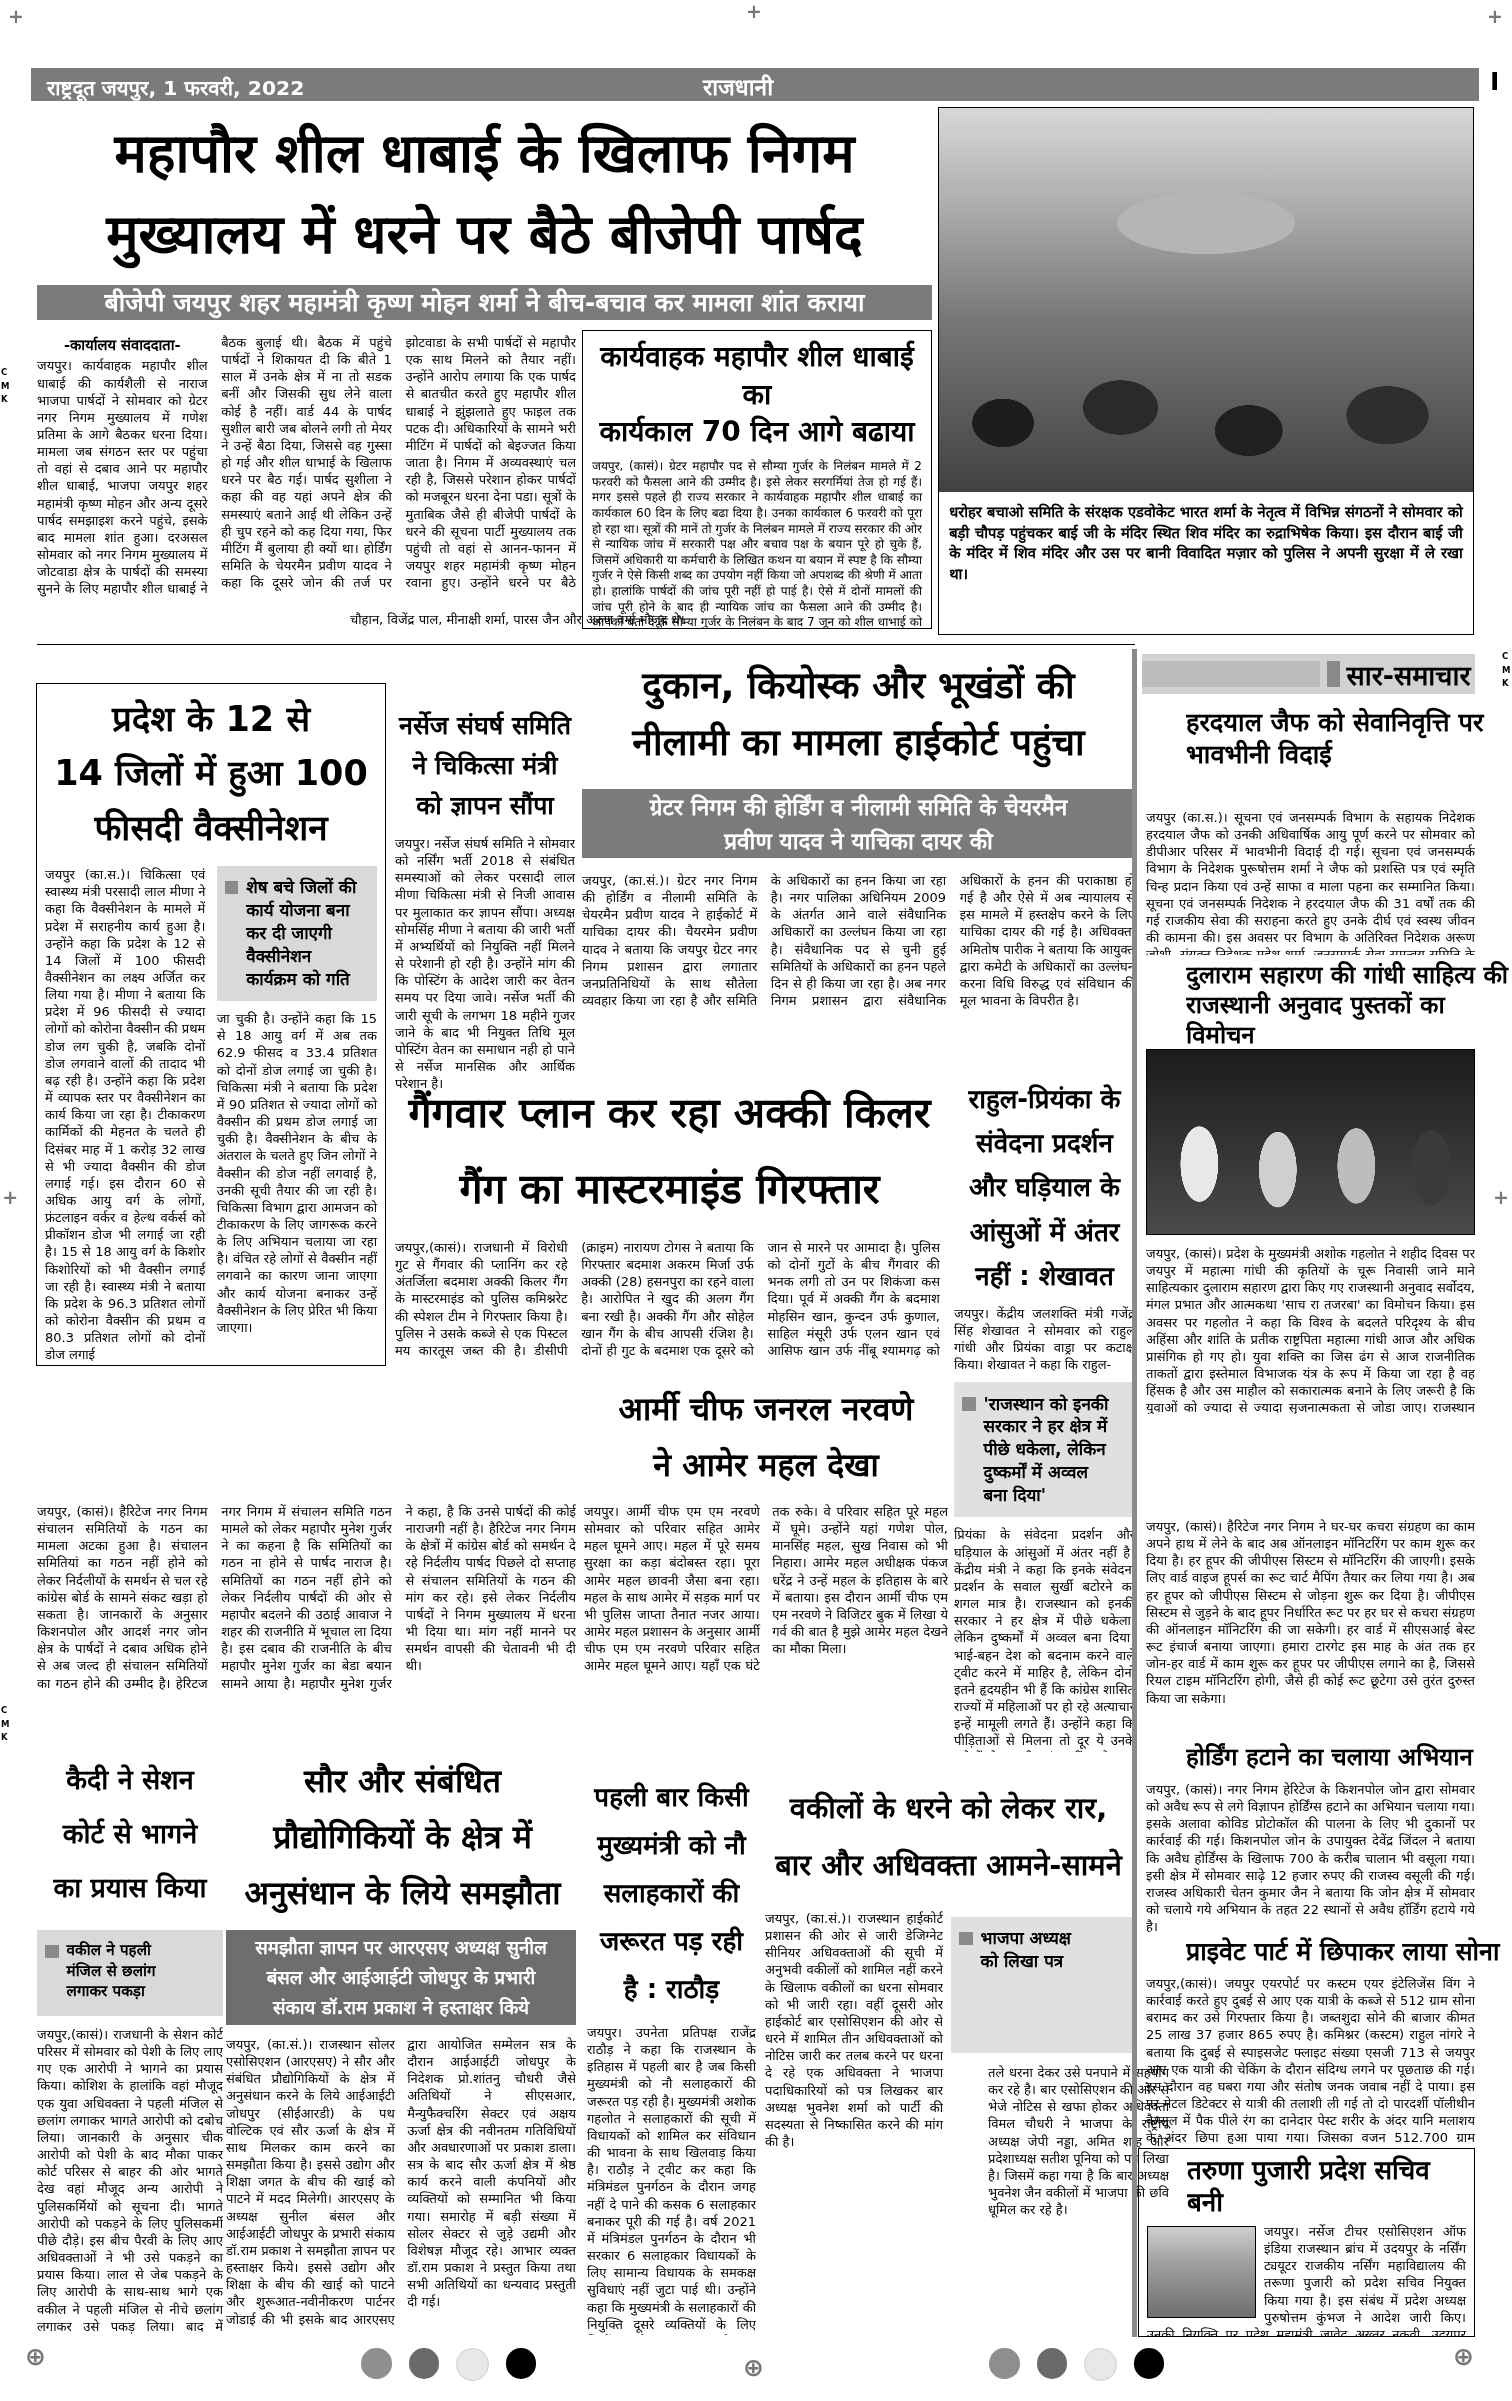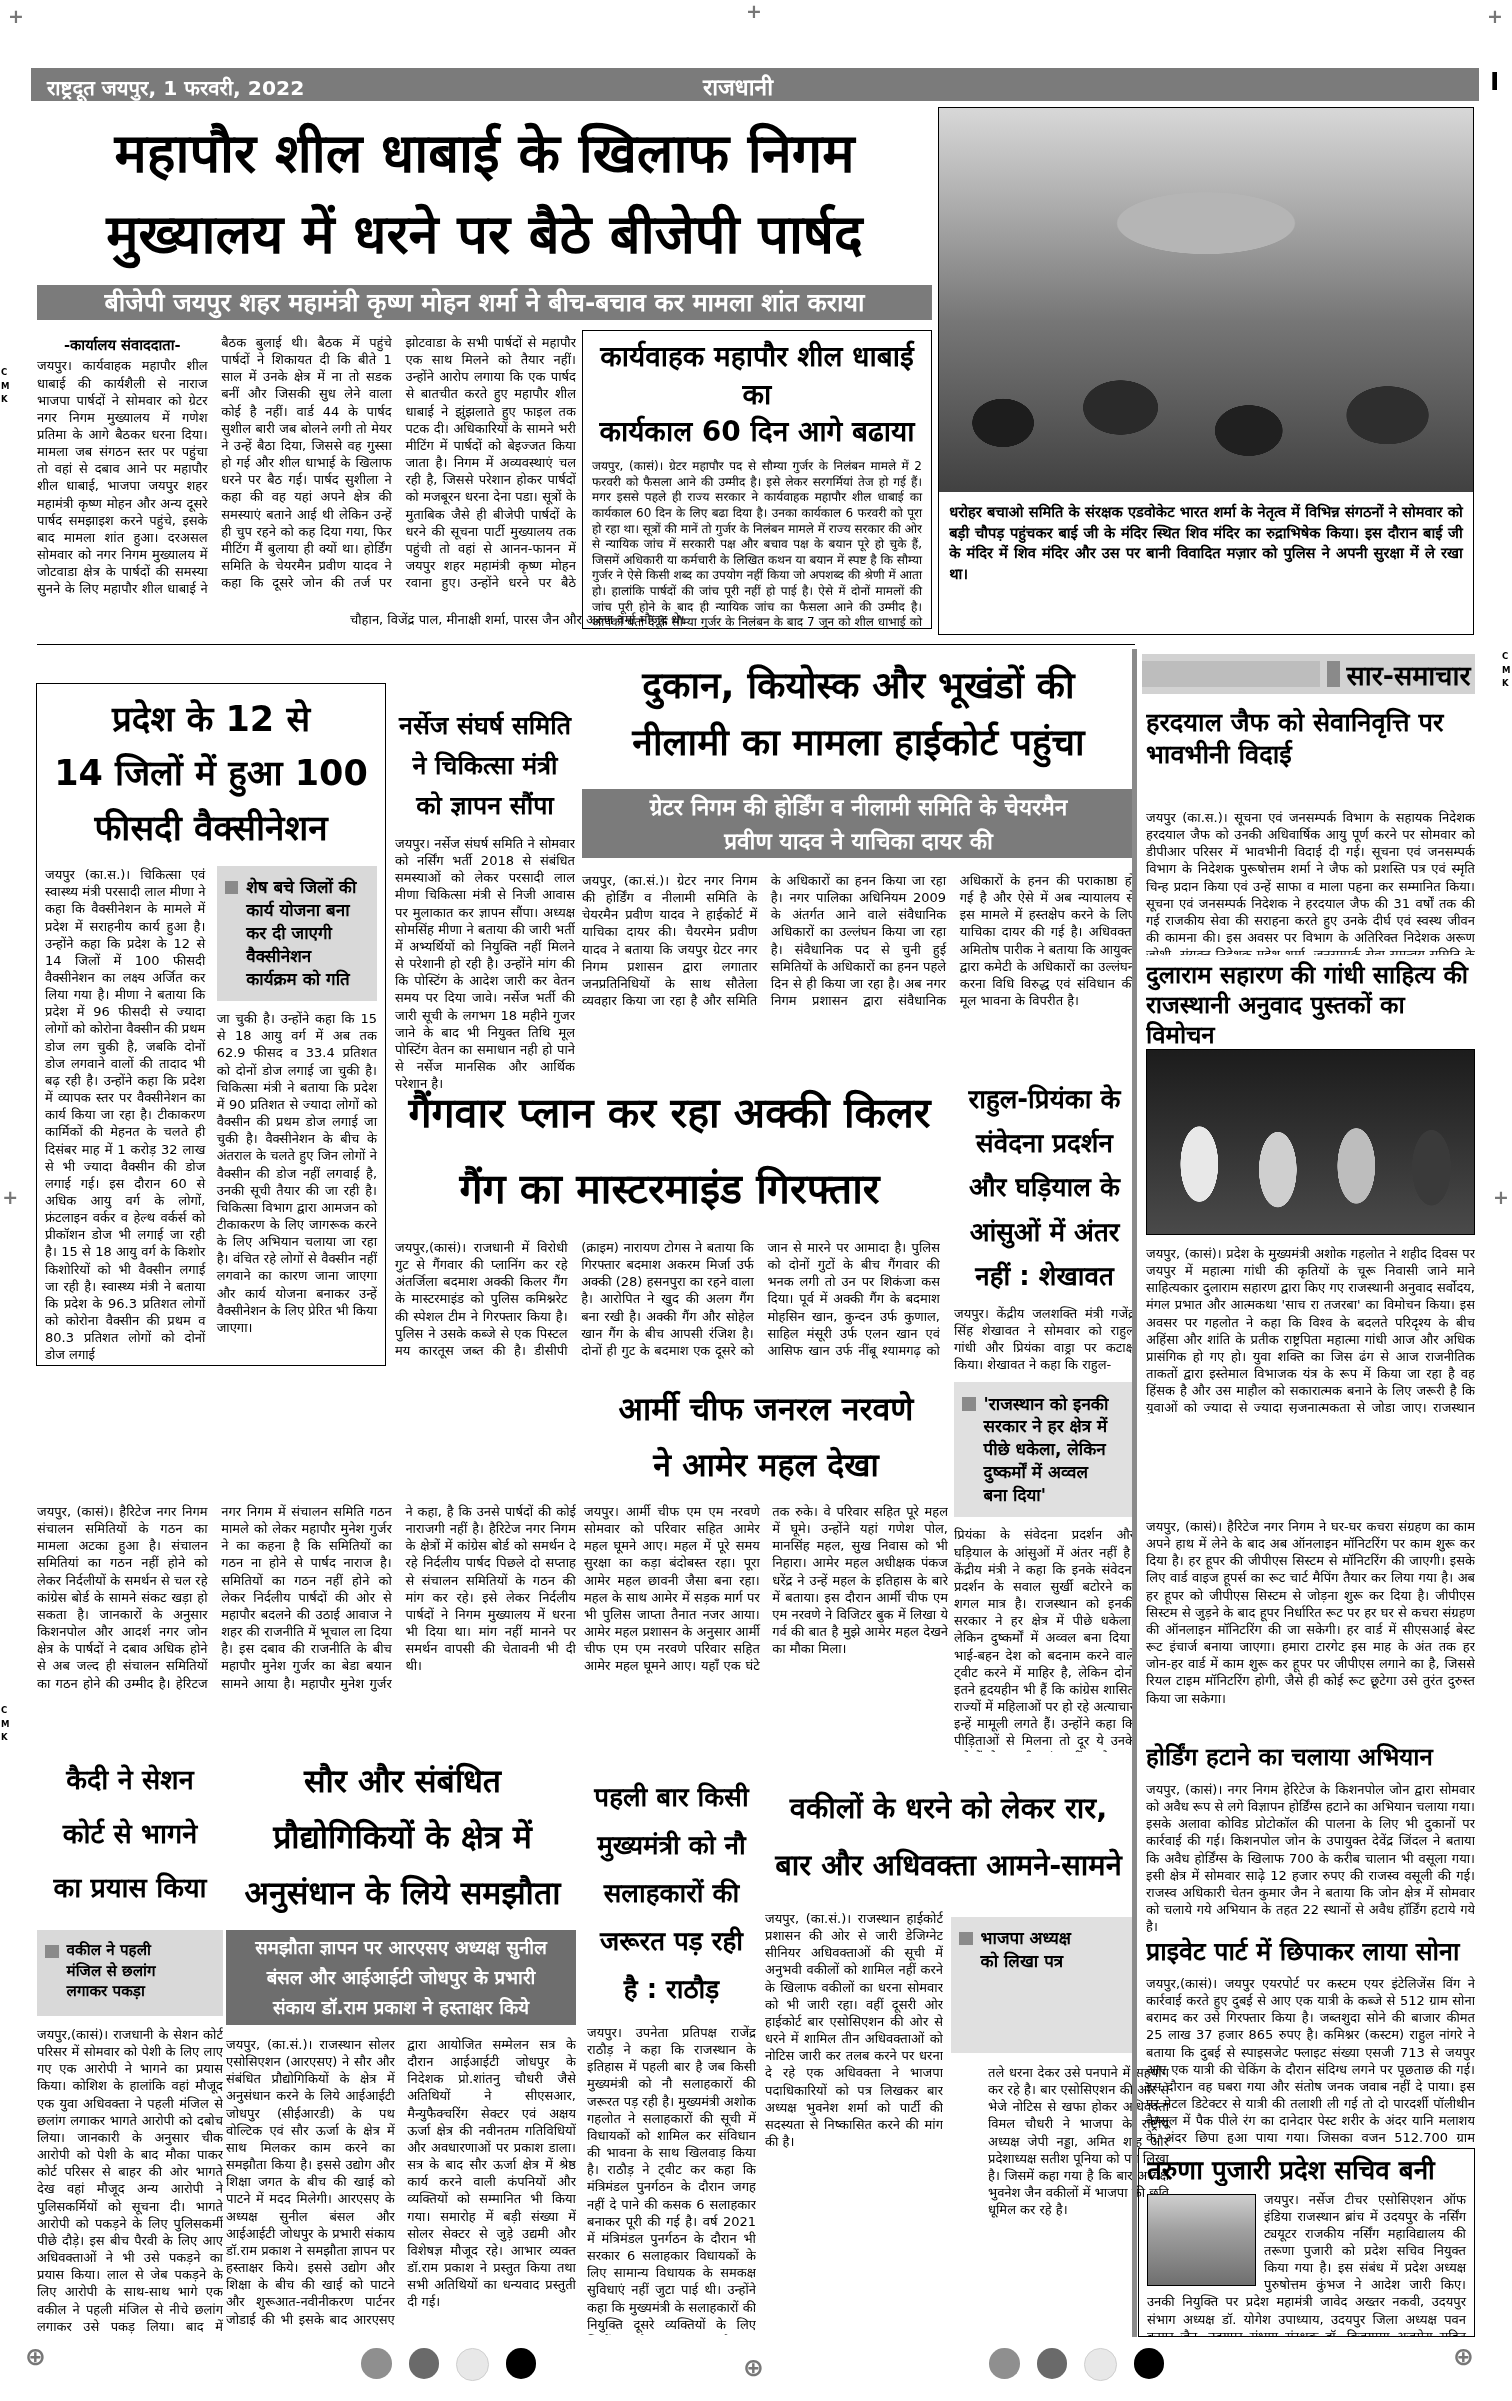--- a/index.html
+++ b/index.html
@@ -34,21 +34,21 @@
     linear-gradient(180deg,#1c1c1c 0%,#303030 45%,#4a4a4a 100%);}
   .portrait{background:linear-gradient(180deg,#cfcfcf 0%,#9f9f9f 40%,#6f6f6f 100%);border:0.6px solid #000;}
   .mark{color:#777;font-size:19px;font-weight:bold;}
   .cmyk{font-size:8.5px;font-weight:bold;line-height:1.6;color:#000;}
   .dot{width:30.5px;height:30.5px;border-radius:50%;}
   .dots{display:flex;gap:17px;}
   .saar-head{display:flex;align-items:center;background:#d2d2d2;height:40px;}
   .saar-head .bar{flex:1;height:26px;background:#bdbdbd;margin-right:6.8px;}
   .saar-head .sq2{width:12.4px;height:26px;background:#8a8a8a;margin-right:6.8px;}
   .saar-title{font-size:27px;font-weight:bold;padding-right:4.5px;}
-  .rh{font-size:25.4px;font-weight:bold;line-height:1.25;}
+  .rh{font-size:25.4px;font-weight:bold;line-height:1.25;margin-left:40px;}
   .rule{background:#000;}
 </style>
 </head>
 <body>
 
 <div id="page">
 
   <div class="abs mark" style="left:8px;top:4.5px;">+</div>
   <div class="abs mark" style="left:746px;top:0px;">+</div>
   <div class="abs mark" style="left:1487px;top:4.5px;">+</div>
@@ -85,21 +85,21 @@
   <div class="abs graybar b c pre" style="left:37px;top:285px;width:895px;height:35px;font-size:25px;line-height:35px;">बीजेपी जयपुर शहर महामंत्री कृष्ण मोहन शर्मा ने  बीच-बचाव कर मामला शांत कराया</div>
 
   <div class="abs cols3 clip" style="left:37px;top:334px;width:539px;height:272px;">
     <div class="b c" style="font-size:14.7px;margin-bottom:3.4px;">-कार्यालय संवाददाता-</div>
     <div class="bt">जयपुर। कार्यवाहक महापौर शील धाबाई की कार्यशैली से नाराज भाजपा पार्षदों ने सोमवार को ग्रेटर नगर निगम मुख्यालय में गणेश प्रतिमा के आगे बैठकर धरना दिया। मामला जब संगठन स्तर पर पहुंचा तो वहां से दबाव आने पर महापौर शील धाबाई, भाजपा जयपुर शहर महामंत्री कृष्ण मोहन और अन्य दूसरे पार्षद समझाइश करने पहुंचे, इसके बाद मामला शांत हुआ। दरअसल सोमवार को नगर निगम मुख्यालय में जोटवाडा क्षेत्र के पार्षदों की समस्या सुनने के लिए महापौर शील धाबाई ने बैठक बुलाई थी। बैठक में पहुंचे पार्षदों ने शिकायत दी कि बीते 1 साल में उनके क्षेत्र में ना तो सडक बनीं और जिसकी सुध लेने वाला कोई है नहीं। वार्ड 44 के पार्षद सुशील बारी जब बोलने लगी तो मेयर ने उन्हें बैठा दिया, जिससे वह गुस्सा हो गई और शील धाभाई के खिलाफ धरने पर बैठ गई। पार्षद सुशीला ने कहा की वह यहां अपने क्षेत्र की समस्याएं बताने आई थी लेकिन उन्हें ही चुप रहने को कह दिया गया, फिर मीटिंग मैं बुलाया ही क्यों था। होर्डिंग समिति के चेयरमैन प्रवीण यादव ने कहा कि दूसरे जोन की तर्ज पर झोटवाडा के सभी पार्षदों से महापौर एक साथ मिलने को तैयार नहीं। उन्होंने आरोप लगाया कि एक पार्षद से बातचीत करते हुए महापौर शील धाबाई ने झुंझलाते हुए फाइल तक पटक दी। अधिकारियों के सामने भरी मीटिंग में पार्षदों को बेइज्जत किया जाता है। निगम में अव्यवस्थाएं चल रही है, जिससे परेशान होकर पार्षदों को मजबूरन धरना देना पडा। सूत्रों के मुताबिक जैसे ही बीजेपी पार्षदों के धरने की सूचना पार्टी मुख्यालय तक पहुंची तो वहां से आनन-फानन में जयपुर शहर महामंत्री कृष्ण मोहन रवाना हुए। उन्होंने धरने पर बैठे पार्षदों को 1 हफ्ते में हालात सुधारने का आश्वासन देकर मामला शांत करवाया। कृष्ण मोहन के साथ महापौर और अन्य कुछ पार्षद भी समझाइश करने पहुंचे। सूत्रों के मुताबिक महापौर के विरोध में सुशीला बारी, अर्चना शर्मा, शक्ति सिंह, सुरेश रेगर, सुखप्रीत बंसल, संजू चौधरी, मदन शर्मा, पीयूष किराडू, राखी राठौड, प्रवीण यादव, निशांत सुरोलिया, राजू अग्रवाल, विजेंद्र सैनी, वीरेंद सिंह, नरेंद सिंह, गणेश नाथावत, राम किशोर प्रजापत, अजय सिंह</div>
   </div>
   <div class="abs bt clip" style="left:350px;top:611px;width:582px;height:24px;">चौहान, विजेंद्र पाल, मीनाक्षी शर्मा,  पारस जैन और अरुण वर्मा मौजूद थे।</div>
 
   <div class="abs boxed clip" style="left:582px;top:330px;width:350px;height:299px;padding:6.8px 9px;">
     <div class="b c pre" style="font-size:28px;line-height:1.35;">कार्यवाहक महापौर शील धाबाई का
-कार्यकाल 60 दिन आगे बढाया</div>
+कार्यकाल 70 दिन आगे बढाया</div>
     <div class="btsm" style="margin-top:8px;">जयपुर, (कासं)। ग्रेटर महापौर पद से सौम्या गुर्जर के निलंबन मामले में 2 फरवरी को फैसला आने की उम्मीद है। इसे लेकर सरगर्मियां तेज हो गई हैं। मगर इससे पहले ही राज्य सरकार ने कार्यवाहक महापौर शील धाबाई का कार्यकाल 60 दिन के लिए बढा दिया है। उनका कार्यकाल 6 फरवरी को पूरा हो रहा था। सूत्रों की मानें तो गुर्जर के निलंबन मामले में राज्य सरकार की ओर से न्यायिक जांच में सरकारी पक्ष और बचाव पक्ष के बयान पूरे हो चुके हैं, जिसमें अधिकारी या कर्मचारी के लिखित कथन या बयान में स्पष्ट है कि सौम्या गुर्जर ने ऐसे किसी शब्द का उपयोग नहीं किया जो अपशब्द की श्रेणी में आता हो। हालांकि पार्षदों की जांच पूरी नहीं हो पाई है। ऐसे में दोनों मामलों की जांच पूरी होने के बाद ही न्यायिक जांच का फैसला आने की उम्मीद है। आपको बता दें के सौम्या गुर्जर के निलंबन के बाद 7 जून को शील धाभाई को कार्यवाहक महापौर बनाया गया था। इसके बाद मामला कोर्ट में विचाराधीन होने की वजह से लगातार शील धाभाई का कार्यकाल बढाया जा रहा है।</div>
   </div>
 
   <div class="abs photo-frame clip" style="left:938px;top:107px;width:536px;height:528px;">
     <div class="photo1" style="width:100%;height:384px;"></div>
     <div class="b" style="padding:10.2px 10.2px 0 10.2px;font-size:14.7px;line-height:1.4;text-align:justify;">धरोहर बचाओ समिति के संरक्षक एडवोकेट भारत शर्मा के नेतृत्व में विभिन्न संगठनों ने सोमवार को बड़ी चौपड़ पहुंचकर बाई जी के मंदिर स्थित शिव मंदिर का रुद्राभिषेक किया। इस दौरान बाई जी के मंदिर में शिव मंदिर और उस पर बानी विवादित मज़ार को पुलिस ने अपनी सुरक्षा में ले रखा था।</div>
   </div>
 
   <div class="abs rule" style="left:37px;top:644px;width:1098px;height:1.1px;"></div>
 

